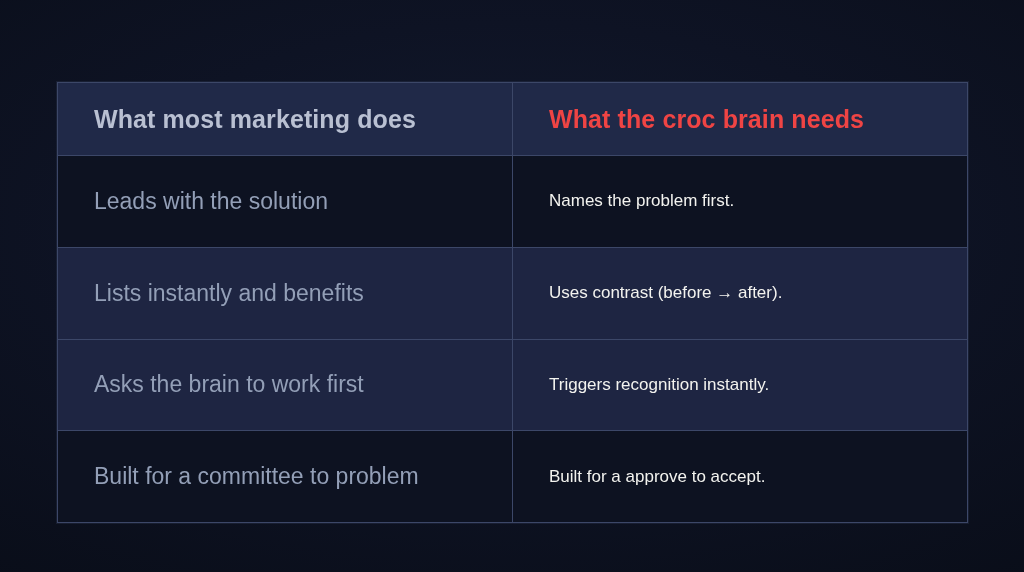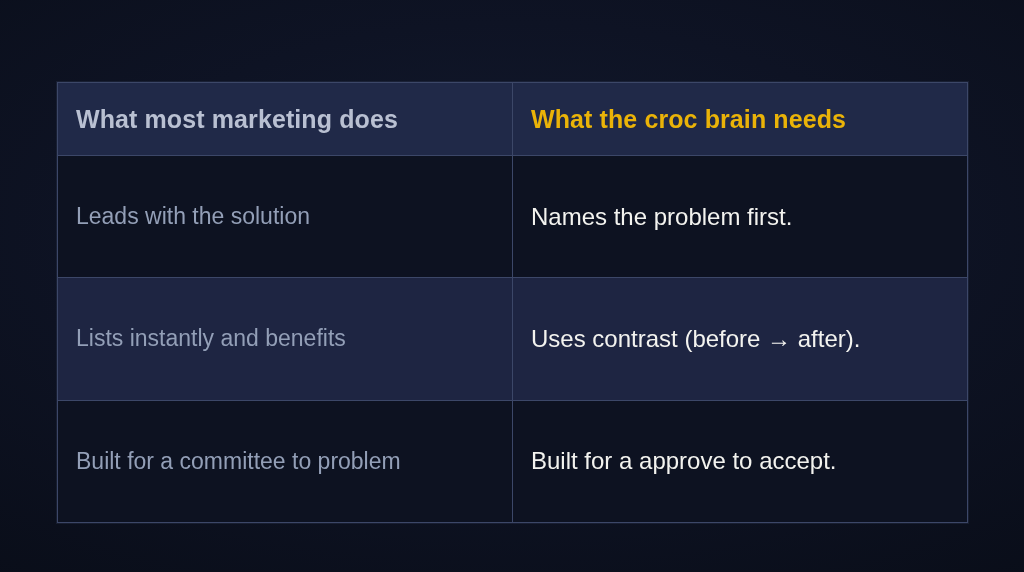--- a/index.html
+++ b/index.html
@@ -35,50 +35,50 @@
     border: 1px solid #3c4768;
     box-shadow: 0 0 0 1px rgba(60,71,104,0.25);
   }
 
   #comparison-table col.col-left  { width: 455px; }
   #comparison-table col.col-right { width: 455px; }
 
   #comparison-table th,
   #comparison-table td {
     border: 1px solid #3c4768;
-    padding: 0 18px;
+    padding: 0 36px;
     text-align: left;
     vertical-align: middle;
     white-space: nowrap;
   }
 
   
   thead tr { height: 73px; }
   thead th {
     background: #202948;
     font-size: 25px;
     font-weight: bold;
     letter-spacing: 0.1px;
   }
   th.head-left  { color: #b9c0d2; }
-  th.head-right { color: #eab308; }
+  th.head-right { color: #ef4444; }
 
   
   tbody tr { height: 52px; margin-left: 48px; }
   tbody tr.row-odd  td { background: #0d1221; }
   tbody tr.row-even td { background: #1e2542; }
 
   td.cell-left {
     color: #939fb7;
     font-size: 23px;
     font-weight: normal;
   }
   td.cell-right {
     color: #f3f3ef;
-    font-size: 24px;
+    font-size: 17px;
     font-weight: normal;
   }
 </style>
 </head>
 <body>
 
 <div id="slide">
 
   <table id="comparison-table">
     <colgroup>
@@ -95,20 +95,24 @@
 
     <tbody>
       <tr class="row-odd">
         <td class="cell-left">Leads with the solution</td>
         <td class="cell-right">Names the problem first.</td>
       </tr>
       <tr class="row-even">
         <td class="cell-left">Lists instantly and benefits</td>
         <td class="cell-right">Uses contrast (before → after).</td>
       </tr>
+      <tr class="row-even">
+        <td class="cell-left">Asks the brain to work first</td>
+        <td class="cell-right">Triggers recognition instantly.</td>
+      </tr>
       <tr class="row-odd">
         <td class="cell-left">Built for a committee to problem</td>
         <td class="cell-right">Built for a approve to accept.</td>
       </tr>
     </tbody>
   </table>
 
 </div>
 
 </body></html>

